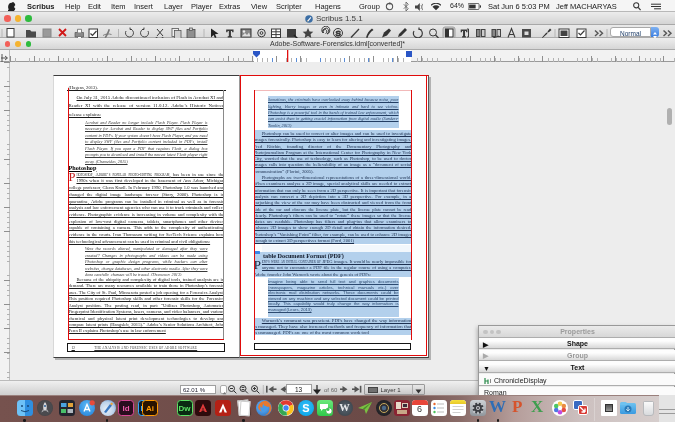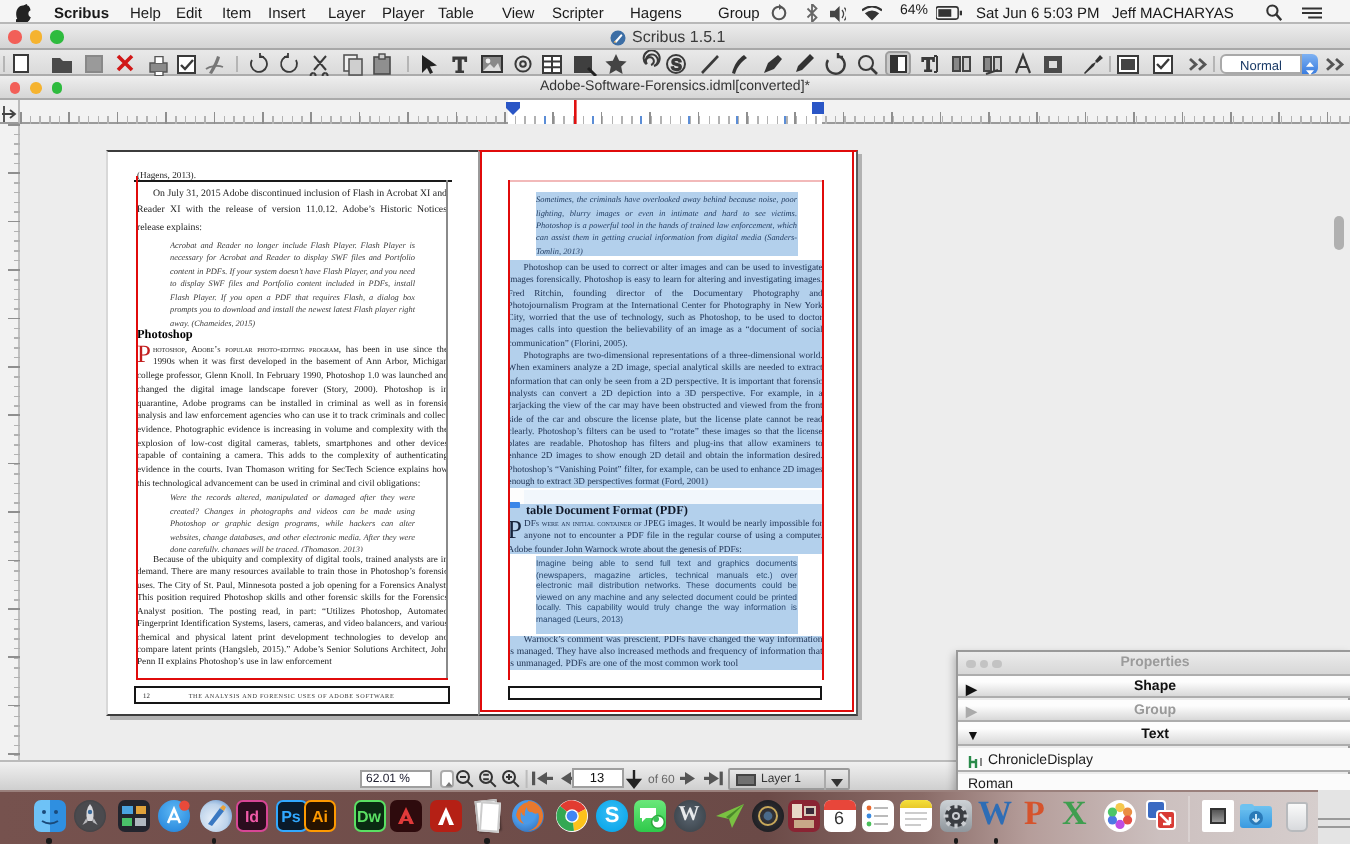--- a/index.html
+++ b/index.html
@@ -1,18 +1,18 @@
 <!DOCTYPE html>
 <html><head>
 <meta charset="utf-8">
 <style>
 * { margin:0; padding:0; box-sizing:border-box; }
 html,body { width:675px; height:422px; overflow:hidden; }
 body { font-family:"Liberation Sans", sans-serif; position:relative; background:#ededed; }
-.abs { position:absolute; }
+.abs { position:absolute;text-decoration:underline; }
 
 
 #menubar { left:0; top:0; width:675px; height:12px; background:#f5f5f5; border-bottom:1px solid #b8b8b8; font-size:7.5px; color:#1a1a1a; }
 #menubar span { position:absolute; top:2px; white-space:nowrap; }
 
 
 #titlebar { left:0; top:12px; width:675px; height:13px; background:linear-gradient(#ececec,#d4d4d4); border-bottom:1px solid #a8a8a8; }
 .tl { position:absolute; border-radius:50%; }
 
 
@@ -58,21 +58,21 @@
       <path fill="#222" d="M8.4 0c.1 1-.3 1.9-.9 2.6-.6.7-1.6 1.2-2.5 1.1-.1-.9.4-1.9 1-2.5C6.6.5 7.6.1 8.4 0zM11 10.2c-.4 1-.6 1.4-1.2 2.2-.8 1.2-1.9 2.7-3.2 2.7-1.2 0-1.5-.8-3.1-.8-1.6 0-2 .8-3.2.8C-1 15.1-2 13.5-2.8 12.3"></path>
       <path fill="#222" d="M5.1 4.2c.9 0 2.5-1 4.2.1 1.5 1 1.8 3.6 1.8 3.6s-1.7.7-1.7 2.6c0 2.1 1.9 2.8 1.9 2.8s-1.3 3.7-3.1 3.7c-.8 0-1.5-.6-2.4-.6-.9 0-1.8.6-2.4.6C1.6 17-.1 13.6-.1 10.9-.1 6.6 2.6 4.2 5.1 4.2z" transform="translate(0,-3)"></path>
     </svg>
  <span style="left:27px;font-weight:bold">Scribus</span>
  <span style="left:65px">Help</span>
  <span style="left:88px">Edit</span>
  <span style="left:111px">Item</span>
  <span style="left:134px">Insert</span>
  <span style="left:164px">Layer</span>
  <span style="left:191px">Player</span>
- <span style="left:219px">Table</span>
+ <span style="left:219px">Extras</span>
  <span style="left:251px">View</span>
  <span style="left:276px">Scripter</span>
  <span style="left:315px">Hagens</span>
  <span style="left:359px">Group</span>
  <svg style="position:absolute;left:385px;top:2px" width="9" height="9" viewBox="0 0 12 12">
       <circle cx="6" cy="6" r="4.2" fill="none" stroke="#555" stroke-width="1.4"></circle>
       <path d="M6 0 L8.5 2 L6 4z" fill="#555"></path>
     </svg>
  <svg style="position:absolute;left:403px;top:2px" width="6" height="9" viewBox="0 0 6 10">
       <path d="M3 0 L3 10 M3 0 L5.5 2.5 L0.5 7.5 M3 10 L5.5 7.5 L0.5 2.5" stroke="#666" stroke-width="1" fill="none"></path>
@@ -357,21 +357,21 @@
   <div class="dc" style="left:99.5px;background:radial-gradient(circle at 40% 60%,#e8f0fa,#bcd2ea 55%,#3a78c2)"><svg width="16" height="16" viewBox="0 0 16 16">
           <path d="M4 12 L10 4 l2 1.5 L6 13z" fill="#3a78c2"></path>
           <path d="M10 4 l2 1.5 l1 -2 l-1.5 -1z" fill="#e8a23a"></path>
         </svg></div>
   <div class="di" style="left:118px;background:#2a0d1e;border:1px solid #d74695;color:#ef5aa8">
         <span class="dl">Id</span>
       </div>
   <div class="di" style="left:137.5px;background:#0a1a2a;border:1px solid #31a8ff;color:#31a8ff">
         <span class="dl">Ps</span>
       </div>
-  <div class="di" style="left:152px;background:#271300;border:1px solid #ff9a00;color:#ff9a00">
+  <div class="di" style="left:142px;background:#271300;border:1px solid #ff9a00;color:#ff9a00">
         <span class="dl">Ai</span>
       </div>
   <div class="di" style="left:176.5px;background:#0a2a12;border:1px solid #5ae063;color:#5ae063">
         <span class="dl">Dw</span>
       </div>
   <div class="di" style="left:194.5px;background:#2e0b0d"><svg width="16" height="16" viewBox="0 0 16 16">
           <path d="M4 12 L8 3.5 L12 12 L9.8 12 L8 7.5 L6.2 12z" fill="#e03a3a"></path>
           <path d="M5 10 h6" stroke="#e03a3a" stroke-width="1"></path>
         </svg></div>
   <div class="di" style="left:215px;background:#b52015"><svg width="16" height="16" viewBox="0 0 16 16">

